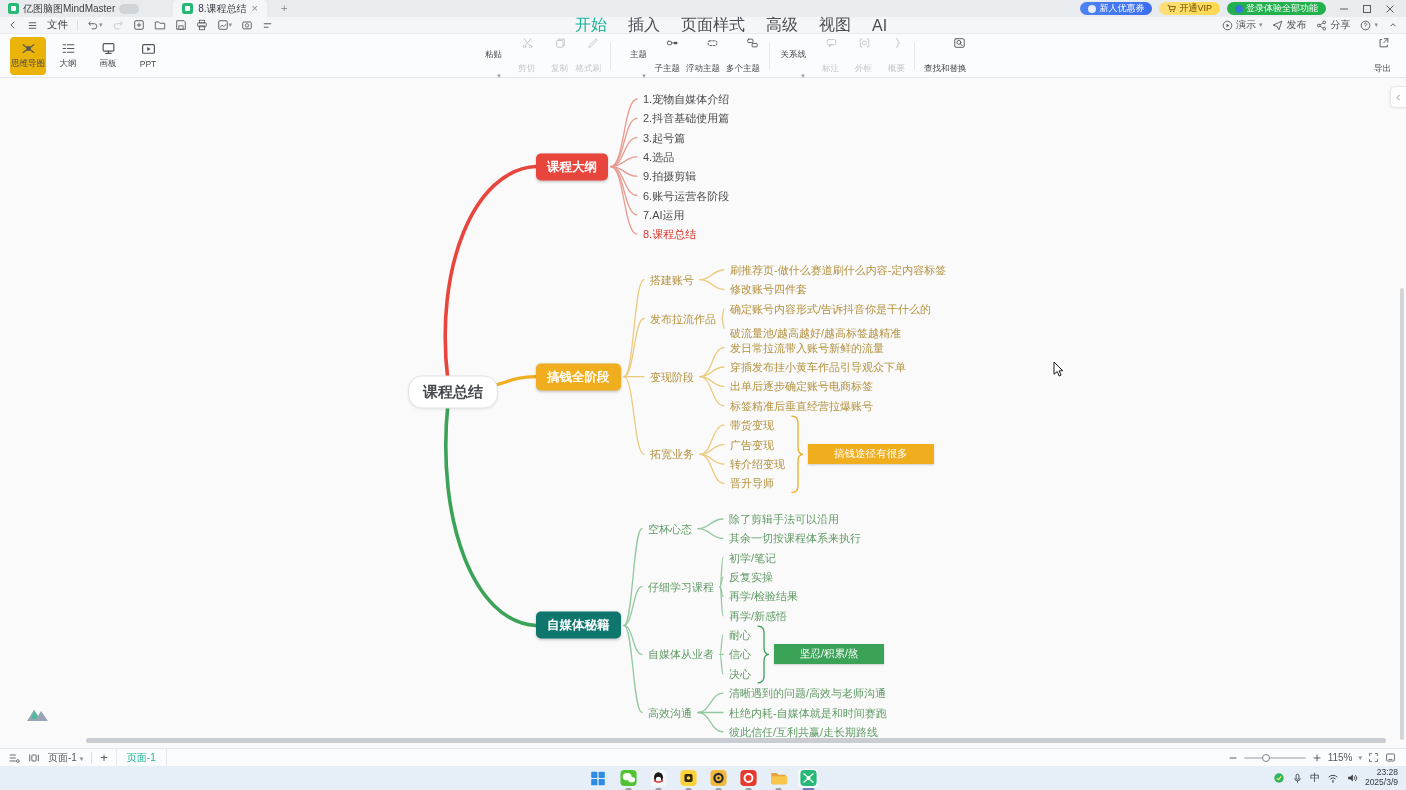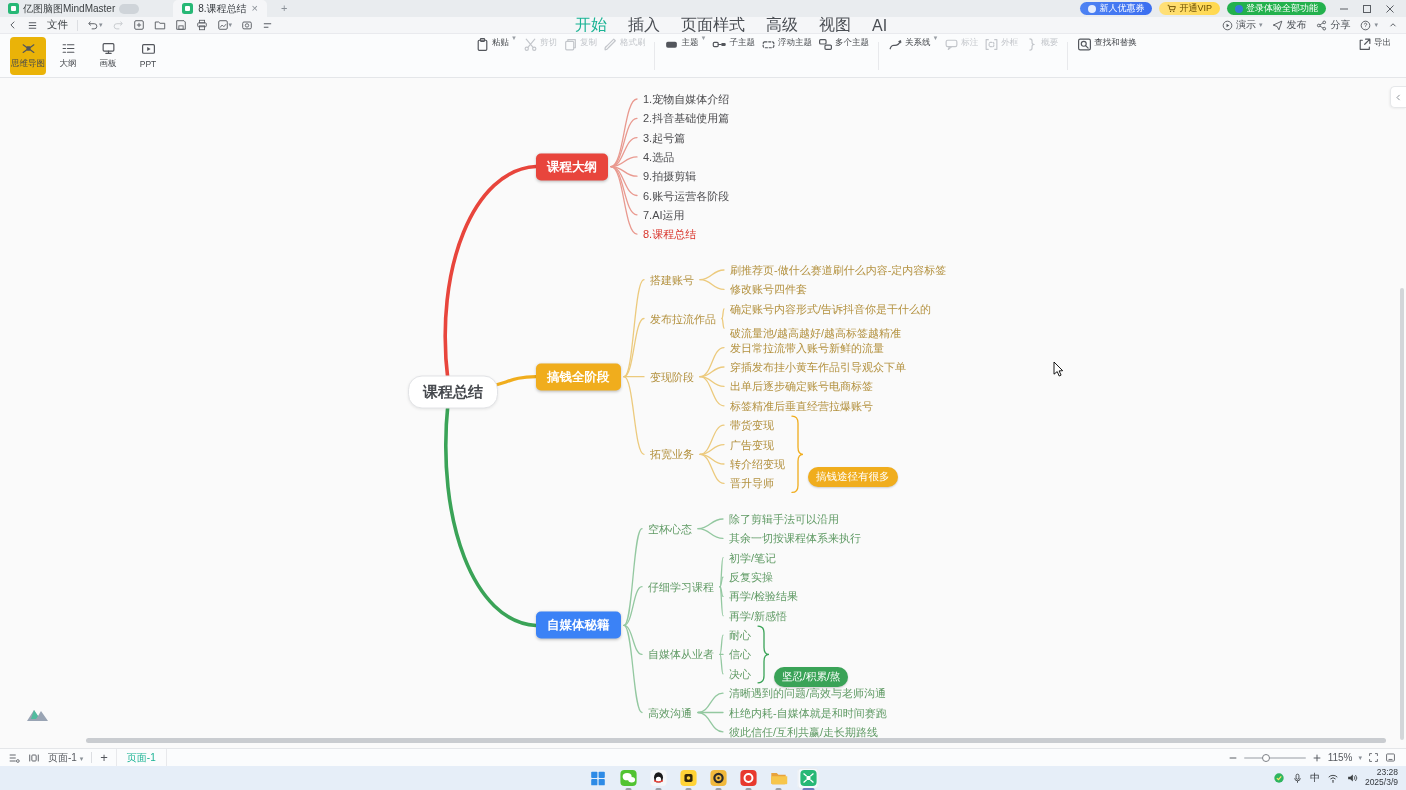--- a/index.html
+++ b/index.html
@@ -44,34 +44,34 @@
   .mitem { display:flex; align-items:center; gap:3px; color:#4a4e54; font-size:10px; }
   .caret { font-size:7px; color:#8a9097; }
 
   
   #ribbon { position:absolute; top:34px; left:0; right:0; height:44px; background:#fbfcfd; border-bottom:1px solid #e4e6e9; display:flex; align-items:center; }
   #modes { display:flex; align-items:center; gap:4px; margin-left:10px; }
   .mode { width:36px; height:38px; display:flex; flex-direction:column; align-items:center; justify-content:center; gap:2px; border-radius:4px; color:#53565c; }
   .mode.active { background:#eab308; }
   .mode .lbl { font-size:8.5px; color:#45484d; white-space:nowrap; }
   #tools { position:absolute; left:472px; top:3px; display:flex; align-items:flex-start; }
-  .tool { min-width:33px; padding:0 3px; height:38px; display:flex; flex-direction:row; align-items:flex-start; justify-content:center; gap:2px; color:#53565c; border-radius:4px; }
+  .tool { min-width:33px; padding:0 3px; height:38px; display:flex; flex-direction:column; align-items:flex-end; justify-content:center; gap:14px; color:#53565c; border-radius:4px; }
   .tool .lbl { font-size:8.5px; color:#45484d; white-space:nowrap; }
   .tool.dis, .tool.dis .lbl { color:#c3c6cb; }
   .tool .tcaret { font-size:6px; color:#9a9fa5; line-height:3px; }
   .tsep { width:1px; height:28px; background:#e8e9ec; margin:5px 6px 0; }
   #export-btn { position:absolute; right:12px; top:3px; }
 
   
   #canvas { position:absolute; top:78px; left:0; width:1406px; height:670px; background:#fafafa; overflow:hidden; }
   #edges { position:absolute; inset:0; pointer-events:none; }
   .leaf { position:absolute; transform:translateY(-50%); white-space:nowrap; font-size:11px; }
   .topic { position:absolute; transform:translateY(-50%); color:#fff; font-weight:bold; font-size:12.5px; padding:5px 11px; border-radius:5px; box-shadow:0 1px 3px rgba(0,0,0,.22); white-space:nowrap; }
   .central { position:absolute; transform:translateY(-50%); background:#fff; border:1px solid #e2e3e6; border-radius:14px; padding:6px 14px; font-size:15px; font-weight:bold; color:#46494e; box-shadow:0 1px 3px rgba(0,0,0,.08); white-space:nowrap; }
-  .callout { position:absolute; transform:translateY(-50%); color:#fff; font-size:10.5px; padding:3px 8px; border-radius:10px; white-space:nowrap; box-shadow:0 1px 2px rgba(0,0,0,.18);margin-top:23px; }
+  .callout { position:absolute; transform:translateY(-50%); color:#fff; font-size:10.5px; padding:3px 26px; border-radius:0; white-space:nowrap; box-shadow:0 1px 2px rgba(0,0,0,.18); }
   #hscroll { position:absolute; left:86px; top:660px; width:1300px; height:5px; border-radius:3px; background:#c9ccd0; }
   #vscroll { position:absolute; left:1400px; top:210px; width:4px; height:452px; border-radius:2px; background:#d3d6d9; }
   #collapse-tab { position:absolute; left:1390px; top:8px; width:16px; height:22px; background:#fff; border:1px solid #e6e8ea; border-right:none; border-radius:5px 0 0 5px; display:flex; align-items:center; justify-content:center; color:#8a9097; box-shadow:-1px 1px 2px rgba(0,0,0,.05); }
   #watermark { position:absolute; left:26px; top:628px; opacity:.85; }
   #cursor { position:absolute; left:1053px; top:284px; z-index:5; }
 
   
   #pagebar { position:absolute; top:748px; left:0; right:0; height:18px; background:#fbfcfd; border-top:1px solid #e4e6e9; display:flex; align-items:center; font-size:10px; color:#55585e; }
   #pagebar .grp { display:flex; align-items:center; gap:8px; padding:0 8px; }
   .page-tab { color:#1bb394; padding:0 10px; border-left:1px solid #e8e9ec; border-right:1px solid #e8e9ec; height:18px; display:flex; align-items:center; }
@@ -482,21 +482,21 @@
         <div class="leaf" style="left: 729px; top: 537.75px; color: rgb(95, 154, 100);">再学/新感悟</div>
         <div class="leaf" style="left: 648px; top: 508.725px; color: rgb(95, 154, 100);">仔细学习课程</div>
         <div class="leaf" style="left: 729px; top: 557.1px; color: rgb(95, 154, 100);">耐心</div>
         <div class="leaf" style="left: 729px; top: 576.45px; color: rgb(95, 154, 100);">信心</div>
         <div class="leaf" style="left: 729px; top: 595.8px; color: rgb(95, 154, 100);">决心</div>
         <div class="leaf" style="left: 648px; top: 576.45px; color: rgb(95, 154, 100);">自媒体从业者</div>
         <div class="leaf" style="left: 729px; top: 615.15px; color: rgb(95, 154, 100);">清晰遇到的问题/高效与老师沟通</div>
         <div class="leaf" style="left: 729px; top: 634.5px; color: rgb(95, 154, 100);">杜绝内耗-自媒体就是和时间赛跑</div>
         <div class="leaf" style="left: 729px; top: 653.85px; color: rgb(95, 154, 100);">彼此信任/互利共赢/走长期路线</div>
         <div class="leaf" style="left: 648px; top: 634.5px; color: rgb(95, 154, 100);">高效沟通</div>
-        <div class="topic" style="left: 536px; top: 547.425px; background: #3b82f6;">自媒体秘籍</div>
+        <div class="topic" style="left: 536px; top: 547.425px; background: #0f766e;">自媒体秘籍</div>
         <div class="callout" style="left: 808px; top: 376.3px; background: rgb(240, 173, 29);">搞钱途径有很多</div>
         <div class="callout" style="left: 774px; top: 576.45px; background: rgb(58, 163, 87);">坚忍/积累/熬</div>
       </div>
 
     <div id="watermark">
       <svg width="24" height="16" viewBox="0 0 24 16">
           <path d="M1 15 L8 4 L12 10 L15 5 L22 15 Z" fill="#6b7c93" opacity=".8"></path>
           <path d="M8 4 L12 10 L10 13 L5 13 Z" fill="#29b48c" opacity=".9"></path>
         </svg>
     </div>

